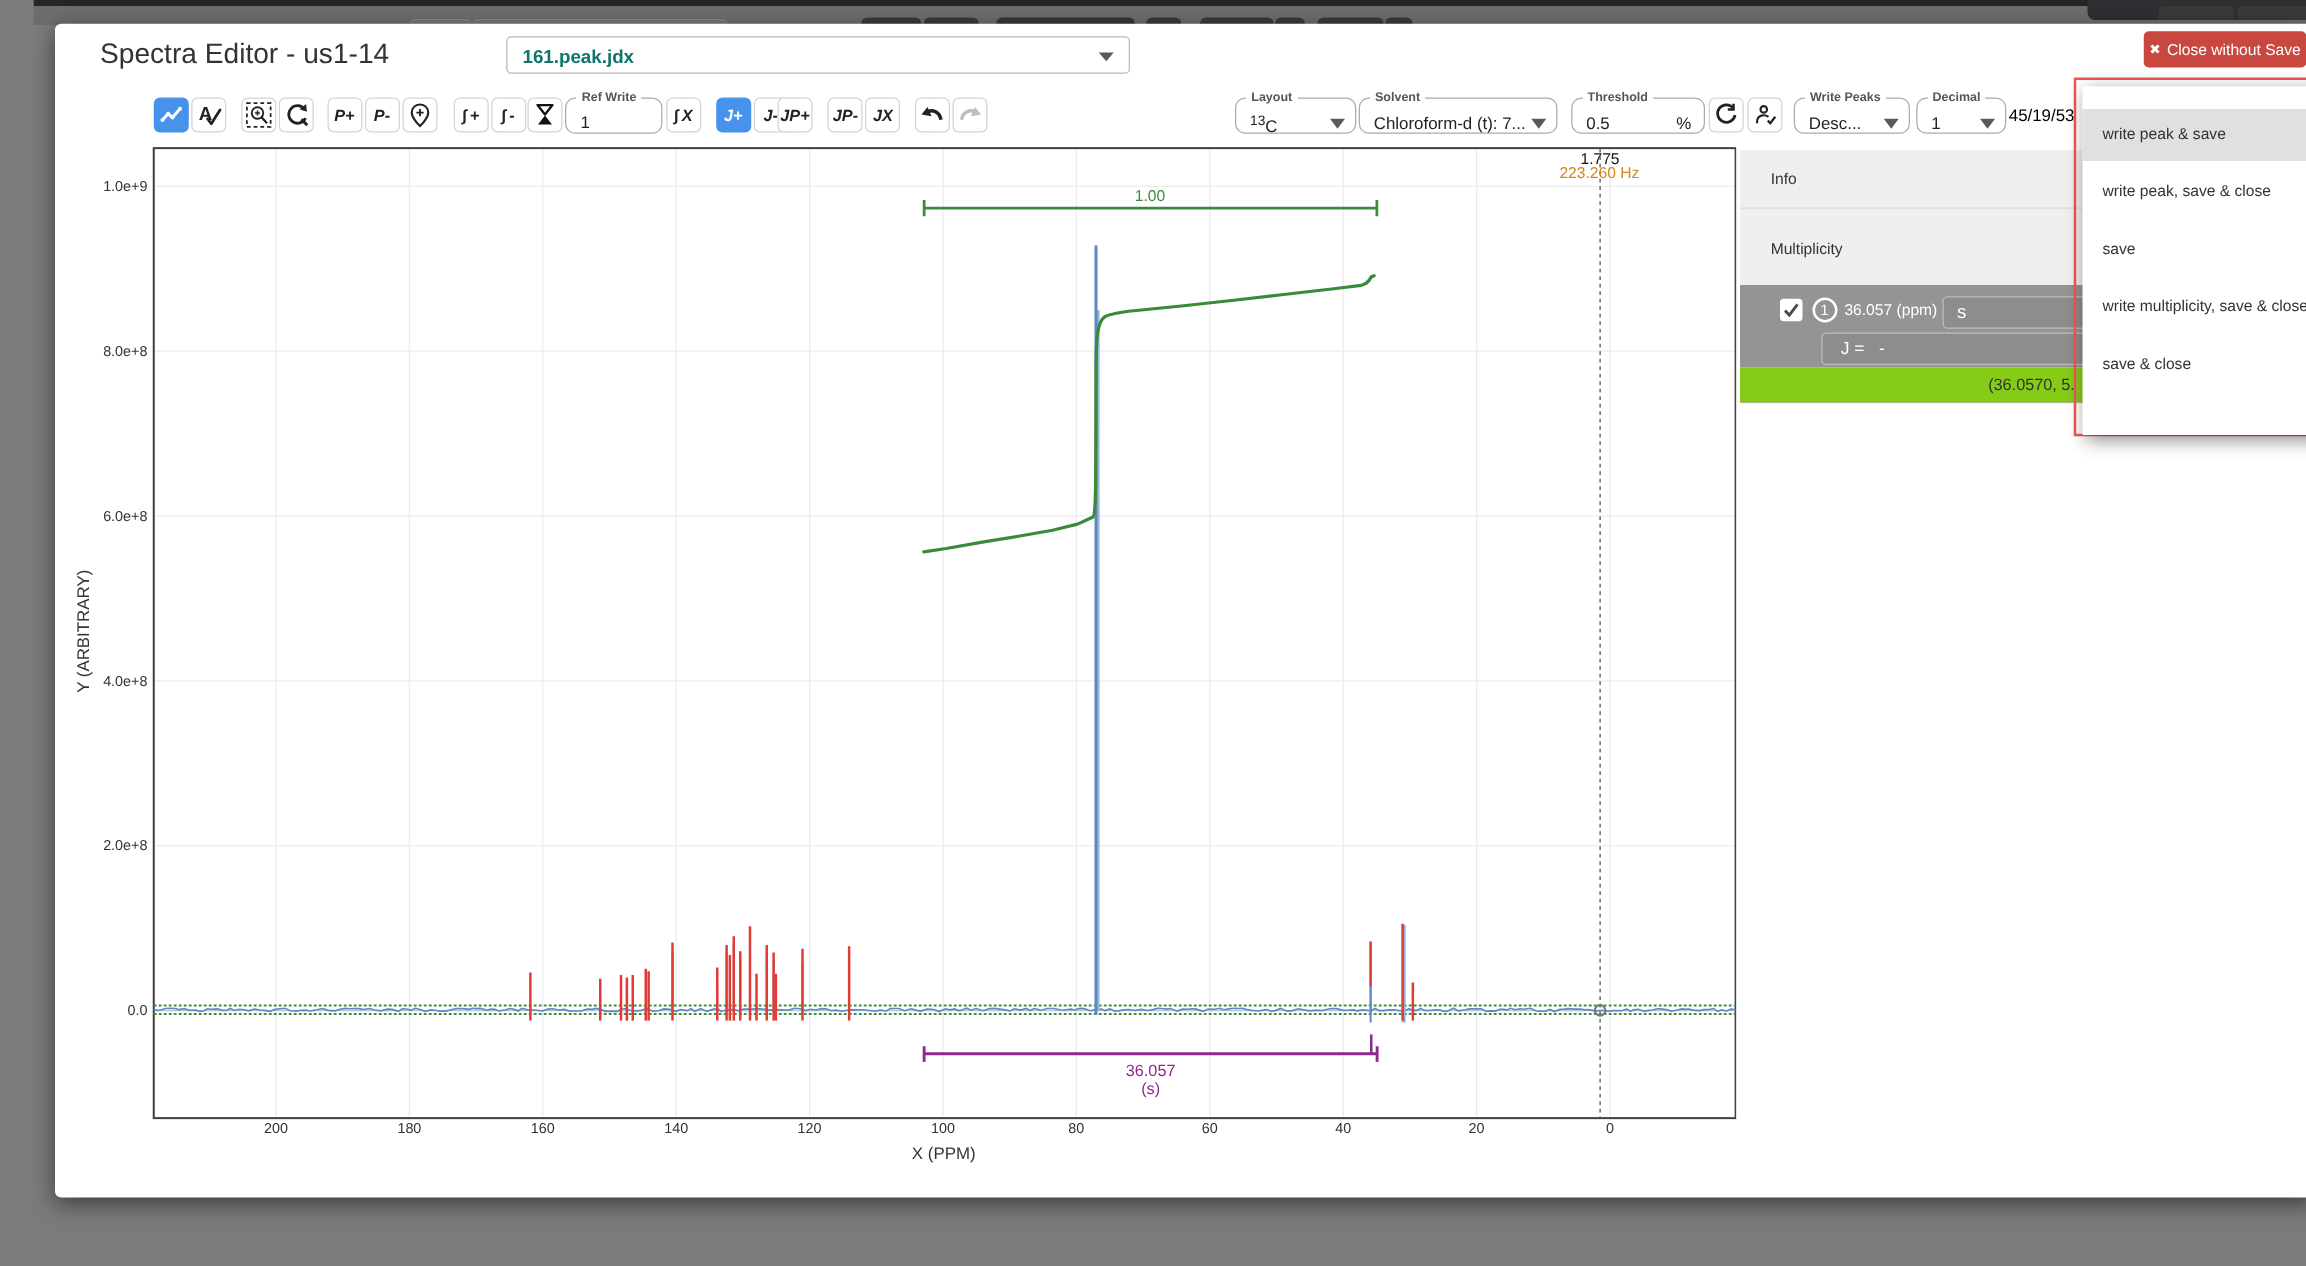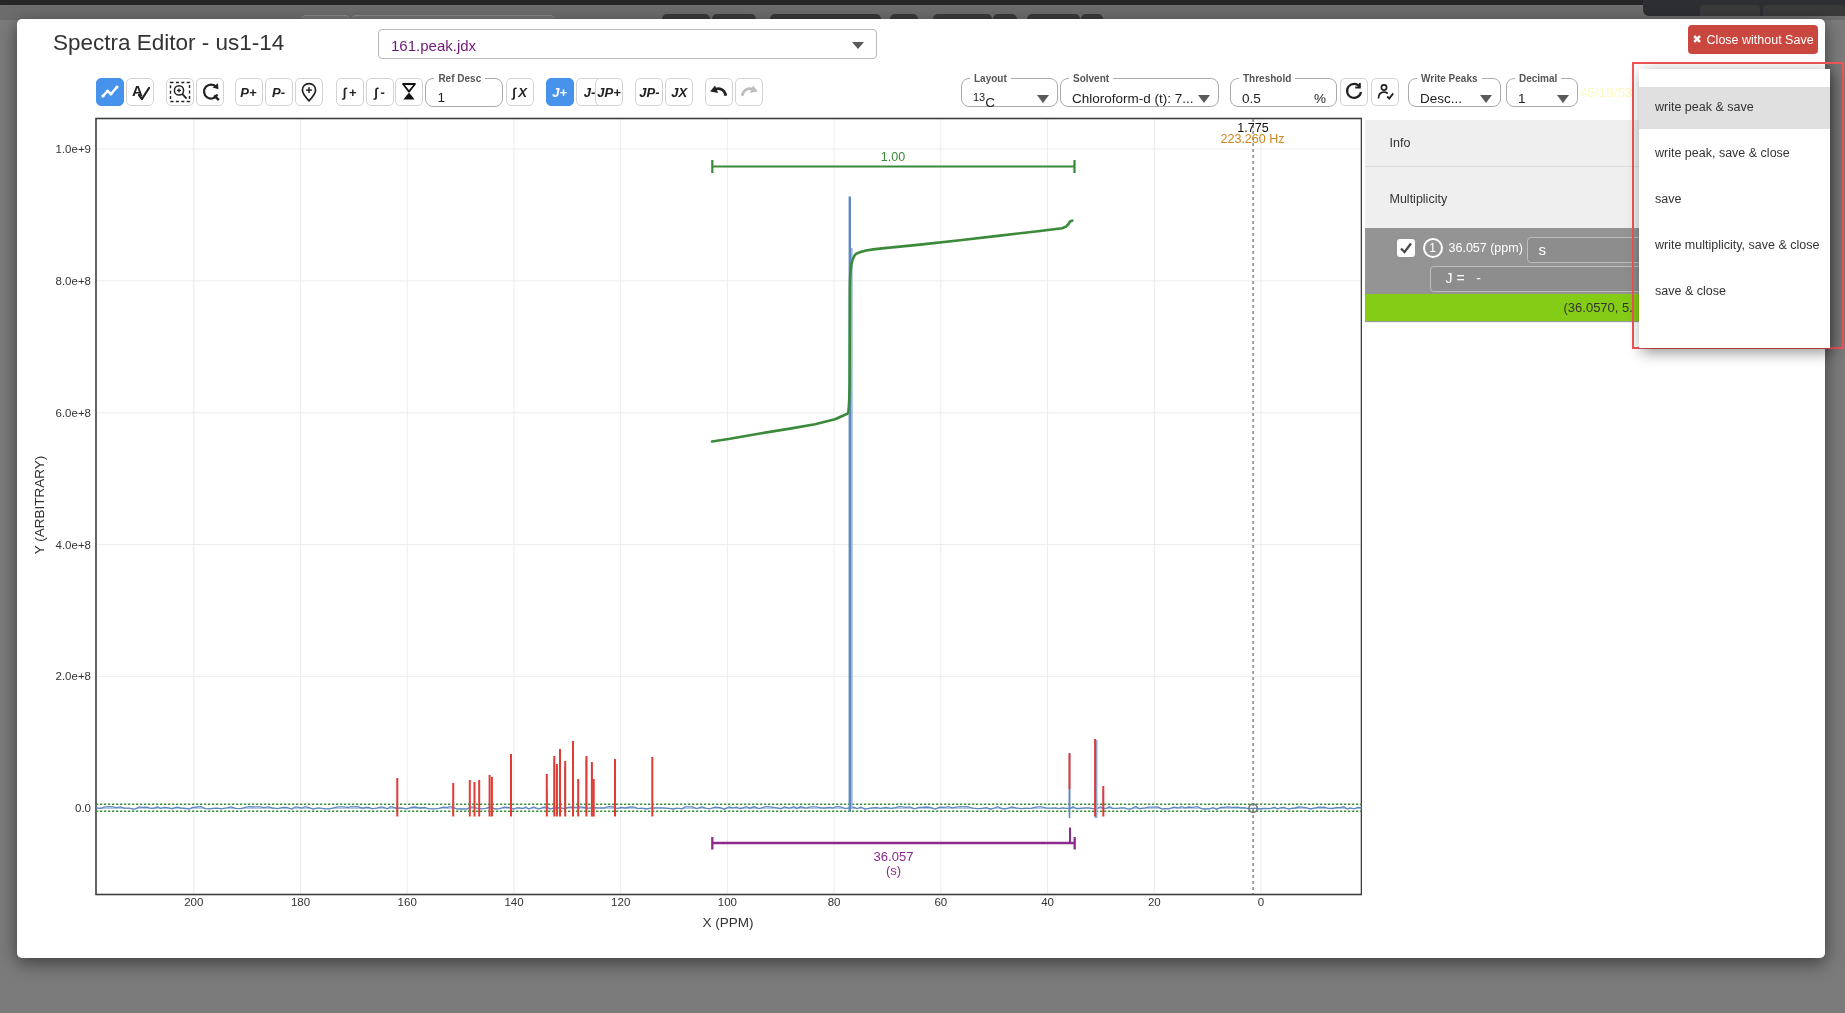--- a/index.html
+++ b/index.html
@@ -1,19 +1,19 @@
 <!DOCTYPE html>
 <html><head>
 <meta charset="utf-8">
 <style>
   * { margin:0; padding:0; box-sizing:border-box; }
   html,body { width:1845px; height:1013px; overflow:hidden; background:#7b7b7b;
     font-family:"Liberation Sans", sans-serif; }
   .abs { position:absolute; }
-  #page { position:relative; width:1527px; height:1013px; }
+  #page { position:relative; width:1527px; height:1013px;margin-left:27px; }
   .tab { position:absolute; border-radius:5px 5px 0 0; }
   #modal { position:absolute; left:17px; top:19px; width:1808px; height:939px;
     background:#fff; border-radius:5px; box-shadow:0 5px 18px rgba(0,0,0,.5); }
   .tbtn { position:absolute; width:28px; height:28px; top:78px; background:#fff;
     border:1px solid #d4d4d4; border-radius:5px; color:#222;
     display:flex; align-items:center; justify-content:center;
     font-size:13px; font-weight:bold; font-style:italic; }
   .tbtn.blue { background:#4793ec; border-color:#4793ec; color:#fff; }
   .fset { position:absolute; top:73.5px; height:33.5px; border:1.5px solid #ababab;
     border-radius:8px; }
@@ -46,21 +46,21 @@
   <div class="tab" style="left:1080.5px;top:14px;width:22px;height:6px;background:#3a3a3a;"></div>
   <div class="abs" style="left:1643px;top:0;width:202px;height:16px;background:#2d2f33;border-radius:0 0 0 6px;"></div>
   <div class="abs" style="left:1700px;top:5px;width:60px;height:11px;background:#3a3a3a;border-radius:3px 3px 0 0;"></div>
   <div class="abs" style="left:1763px;top:5px;width:82px;height:11px;background:#3a3a3a;border-radius:3px 3px 0 0;"></div>
 
   <div id="modal"></div>
 
   <div class="abs" style="left:53px;top:30px;font-size:22.5px;color:#333;">Spectra Editor - us1-14</div>
 
   <div class="abs" style="left:378px;top:29px;width:499px;height:30px;background:#fff;border:1px solid #b9b9b9;border-radius:4px;">
-    <div class="abs" style="left:12px;top:7px;font-size:15px;color:#701a75;">161.peak.jdx</div>
+    <div class="abs" style="left:12px;top:7px;font-size:15px;color:#0f766e;font-weight:bold;">161.peak.jdx</div>
     <div class="caret" style="right:12px;top:12px;border-left-width:6px;border-right-width:6px;border-top-width:7px;"></div>
   </div>
 
   <div class="abs" style="left:1688px;top:25px;width:130px;height:29px;background:#c9473e;border-radius:4px;color:#fff;font-size:12.5px;display:flex;align-items:center;justify-content:center;white-space:nowrap;">
     <span style="font-size:11px;margin-right:5px;">✖</span>Close without Save
   </div>
 
   <div class="tbtn blue" style="left:95.5px;">
     <svg width="20" height="20" viewBox="0 0 20 20">
         <polyline points="3,14 7.5,9 11,12 17,5" fill="none" stroke="#fff" stroke-width="2.4" stroke-linecap="round" stroke-linejoin="round"></polyline>
@@ -103,21 +103,21 @@
   </div>
   <div class="tbtn" style="left:335.6px;">∫ +</div>
   <div class="tbtn" style="left:365.5px;">∫ -</div>
   <div class="tbtn" style="left:395.4px;">
     <svg width="20" height="22" viewBox="0 0 20 22">
         <polygon points="4,3 16,3 10,10.6 4,3" fill="none" stroke="#111" stroke-width="1.8" stroke-linejoin="round"></polygon>
         <polygon points="10,11.4 15.6,18.6 4.4,18.6 10,11.4" fill="#111"></polygon>
       </svg>
   </div>
   <fieldset class="fset" style="left:425.4px;width:78px;">
-      <legend>Ref Desc</legend>
+      <legend>Ref Write</legend>
     <div class="val" style="font-size:13.5px;top:6px;">1</div>
   </fieldset>
   <div class="tbtn" style="left:505.6px;">∫ X</div>
   <div class="tbtn blue" style="left:545.6px;">J+</div>
   <div class="tbtn" style="left:575.5px;">J-</div>
   <div class="tbtn" style="left:595px;">JP+</div>
   <div class="tbtn" style="left:635.4px;">JP-</div>
   <div class="tbtn" style="left:665.3px;">JX</div>
   <div class="tbtn" style="left:705.2px;">
     <svg width="22" height="22" viewBox="0 0 22 22">
@@ -163,21 +163,21 @@
   <fieldset class="fset" style="left:1408px;width:93px;">
       <legend>Write Peaks</legend>
     <div class="val">Desc...</div>
     <div class="caret" style="right:8px;"></div>
   </fieldset>
   <fieldset class="fset" style="left:1506px;width:72px;">
       <legend>Decimal</legend>
     <div class="val">1</div>
     <div class="caret" style="right:8px;"></div>
   </fieldset>
-  <div class="abs" style="left:1580px;top:85px;font-size:13.5px;color:#fef9c3;">45/19/53</div>
+  <div class="abs" style="left:1580px;top:85px;font-size:13.5px;color:#000000;">45/19/53</div>
 
   <svg class="abs" style="left:28px;top:110px;" width="1334" height="830" viewBox="28 110 1334 830" font-family="Liberation Sans, sans-serif">
     <rect x="96" y="118.5" width="1265.5" height="776" fill="#fff"></rect>
     <line x1="193.8" y1="118.5" x2="193.8" y2="894.5" stroke="#ececec" stroke-width="1"></line>
     <line x1="300.5" y1="118.5" x2="300.5" y2="894.5" stroke="#ececec" stroke-width="1"></line>
     <line x1="407.2" y1="118.5" x2="407.2" y2="894.5" stroke="#ececec" stroke-width="1"></line>
     <line x1="514.0" y1="118.5" x2="514.0" y2="894.5" stroke="#ececec" stroke-width="1"></line>
     <line x1="620.7" y1="118.5" x2="620.7" y2="894.5" stroke="#ececec" stroke-width="1"></line>
     <line x1="727.4" y1="118.5" x2="727.4" y2="894.5" stroke="#ececec" stroke-width="1"></line>
     <line x1="834.1" y1="118.5" x2="834.1" y2="894.5" stroke="#ececec" stroke-width="1"></line>

